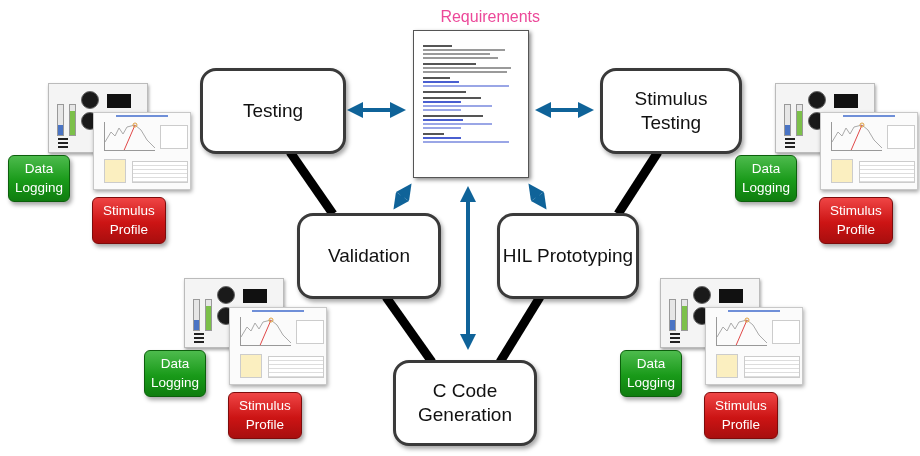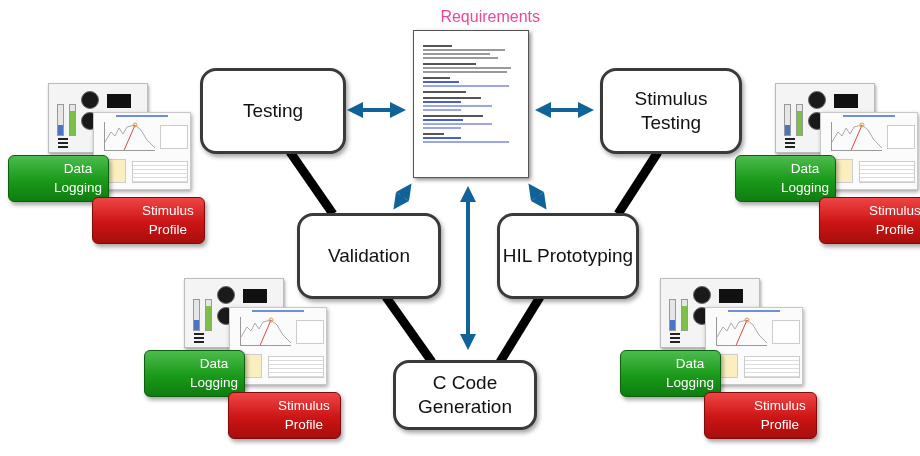--- a/index.html
+++ b/index.html
@@ -29,21 +29,21 @@
   .bar .fill { position: absolute; left: 0; bottom: 0; width: 100%; }
   .blk { position: absolute; width: 10px; height: 2px; background: #222; }
   .chart-area { position: absolute; left: 10px; top: 9px; width: 50px; height: 28px; border-left: 1px solid #999; border-bottom: 1px solid #999; }
   .legend { position: absolute; left: 66px; top: 12px; width: 26px; height: 22px; border: 1px solid #ccc; background: #fff; }
   .mini { position: absolute; left: 10px; top: 46px; width: 20px; height: 22px; background: #fbefc0; border: 1px solid #ccc; }
   .tbl { position: absolute; left: 38px; top: 48px; width: 54px; height: 20px; border: 1px solid #ccc;
          background: repeating-linear-gradient(#fff 0 3px, #ddd 3px 4px); }
   .shot-title { position: absolute; left: 22px; top: 2px; width: 52px; height: 2px; background: #6f8fd8; }
   .btn { position: absolute; border-radius: 6px; color: #fff; font-size: 13.5px; text-align: center;
          line-height: 1.35; display: flex; align-items: center; justify-content: center;
-         box-shadow: 2px 3px 4px rgba(0,0,0,0.35); white-space: pre-line; padding-left: 39px; }
+         box-shadow: 2px 3px 4px rgba(0,0,0,0.35); white-space: pre-line; }
   .btn-green { left: 8px; top: 85px; width: 60px; height: 45px;
                background: linear-gradient(#4dbb4d, #199a19 55%, #0f7d0f); border: 1px solid #0c5f0c; }
   .btn-red { left: 92px; top: 127px; width: 72px; height: 45px;
              background: linear-gradient(#ef4545, #cc1414 55%, #a80e0e); border: 1px solid #7d0b0b; }
 </style>
 </head>
 <body>
 
 <svg id="canvas" width="920" height="456" viewBox="0 0 920 456">
   <defs>
@@ -98,21 +98,21 @@
 <div class="node" style="left:600px;top:68px;width:142px;height:86px;">
   <span>Stimulus
 Testing</span>
 </div>
 <div class="node" style="left:297px;top:213px;width:144px;height:86px;">
   <span>Validation</span>
 </div>
 <div class="node" style="left:497px;top:213px;width:142px;height:86px;">
   <span>HIL Prototyping</span>
 </div>
-<div class="node" style="left:393px;top:360px;width:144px;height:70px;">
+<div class="node" style="left:393px;top:360px;width:144px;height:86px;">
   <span>C Code
 Generation</span>
 </div>
 
 <div class="cluster" style="left:0px;top:70px;">
   <div class="shot1">
     <div class="gauge" style="left:32px;top:7px;"></div>
     <div class="gauge" style="left:32px;top:28px;"></div>
     <div class="lcd"></div>
     <div class="bar" style="left:8px;top:20px;">

